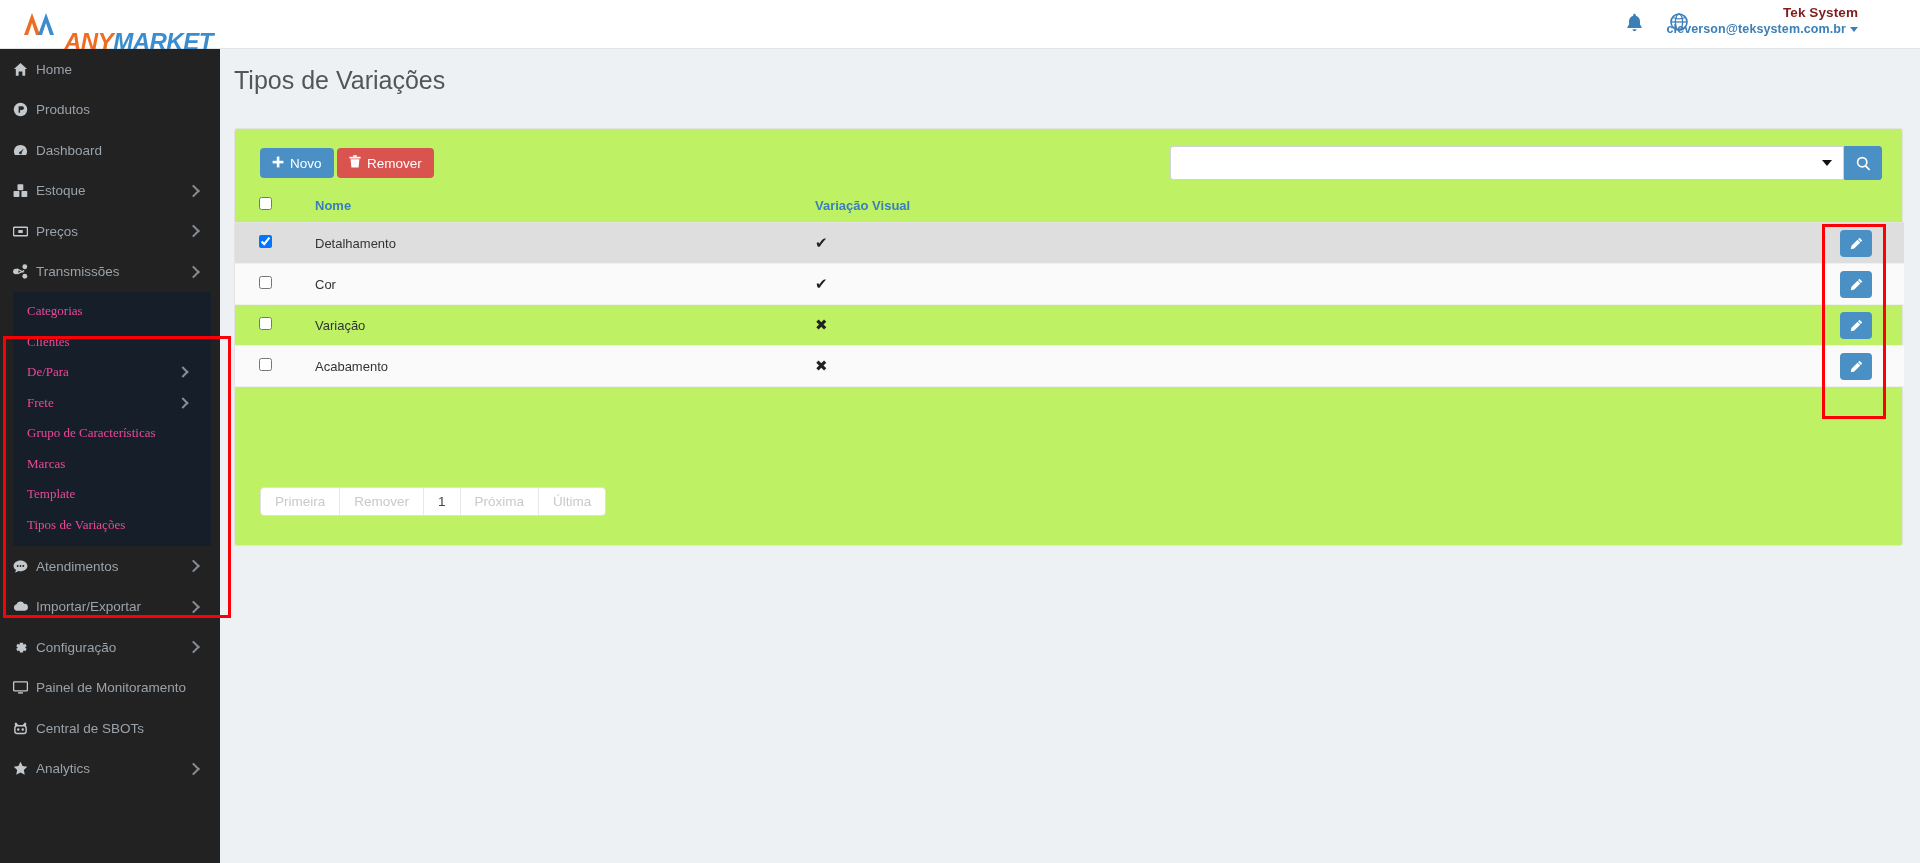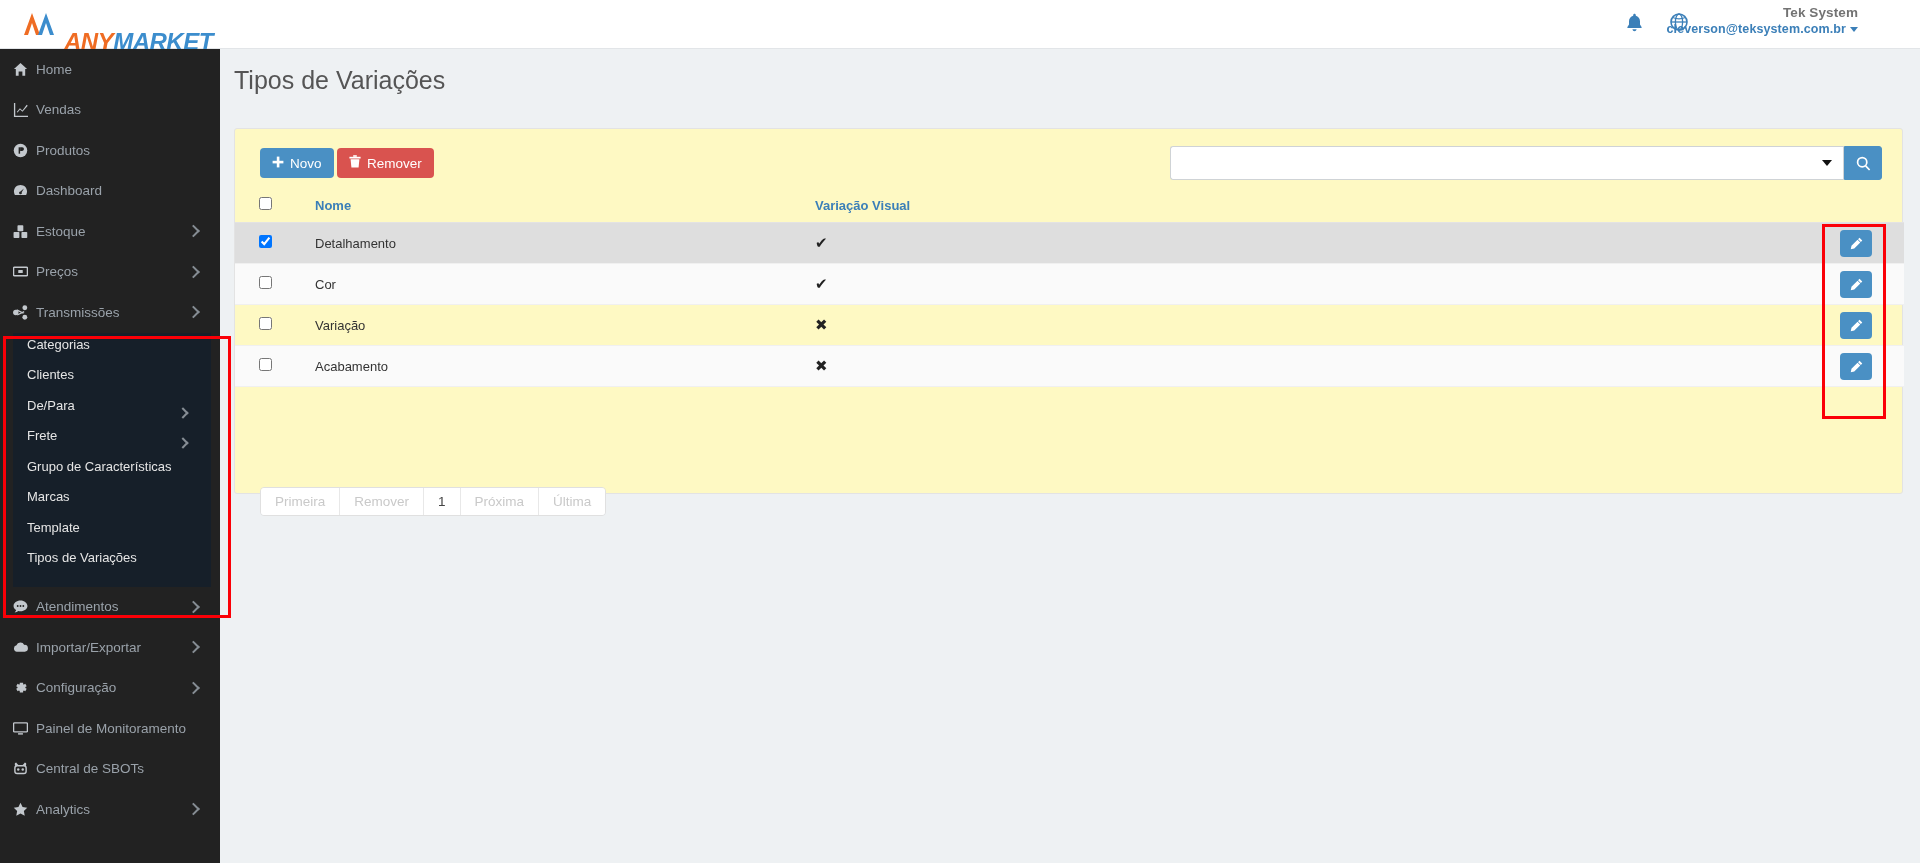--- a/index.html
+++ b/index.html
@@ -37,21 +37,21 @@
     line-height: 1;
   }
   #bell-icon { left: 1626px; }
   #globe-icon { left: 1670px; }
 
   #user-block {
     position: absolute; right: 62px; top: 5px;
     text-align: right; line-height: 1.25;
   }
   #user-name {
-    font-size: 13.5px; font-weight: bold; color: #737373;
+    font-size: 13.5px; font-weight: bold; color: #7f1d1d;
     letter-spacing: 0.1px;
   }
   #user-email {
     font-size: 12.5px; font-weight: bold; color: #3b7fb8;
     letter-spacing: 0.1px; cursor: pointer;
   }
   #user-email .caret {
     display: inline-block; margin-left: 4px;
     border-left: 4px solid transparent; border-right: 4px solid transparent;
     border-top: 5px solid #3b7fb8; vertical-align: middle;
@@ -88,47 +88,47 @@
   .nav-item .chev.down {
     transform: translateY(-70%) rotate(135deg);
   }
   #submenu-cadastro {
     background: #161f29;
     margin: 0 9px 0 13px;
     padding: 4px 0 6px 0;
   }
   .sub-item {
     height: 30.5px;
-    display: flex; 
+    display: flex; align-items: center;
     position: relative;
     padding-left: 14px;
-    color: #e5e5e5; font-size: 13px;
-    cursor: pointer; white-space: nowrap;
+    color: #ec4899; font-size: 13px;
+    cursor: pointer; white-space: nowrap; font-family: Liberation Serif, serif;
   }
   .sub-item .chev {
     position: absolute; right: 24px; top: 50%;
     width: 8px; height: 8px;
     border-right: 2px solid #868d94; border-top: 2px solid #868d94;
     transform: translateY(-50%) rotate(45deg);
   }
 
   
   #main {
     position: absolute; left: 220px; top: 49px;
     width: 1700px; height: 814px;
     background: #eef1f3;
   }
   #page-title {
     position: absolute; left: 14px; top: 17px;
     font-size: 25px; color: #555555; font-weight: normal;
   }
   #panel {
     position: absolute; left: 14px; top: 79px;
-    width: 1669px; height: 366px;
-    background: #fef9c3;
+    width: 1669px; height: 418px;
+    background: #bef264;
     border: 1px solid #e3e3e3;
     border-radius: 3px;
   }
 
   
   #toolbar { position: relative; height: 62px; }
   .btn {
     position: absolute; top: 19px;
     border: none; border-radius: 4px;
     color: #ffffff; font-size: 13.5px;
@@ -261,29 +261,20 @@
 
 <div id="sidebar">
   <div id="nav-top">
       <div class="nav-item">
         <span class="nav-ico">
           <svg width="15" height="15" viewBox="0 0 16 16" fill="#c3c8cd">
             <path d="M8 1 L15 7.4h-2v7.2H10V10H6v4.6H3V7.4H1z"></path>
           </svg>
         </span>
         <span class="nav-lbl">Home</span>
-      </div>
-      <div class="nav-item">
-        <span class="nav-ico">
-          <svg width="15" height="15" viewBox="0 0 16 16" fill="#c3c8cd">
-            <path d="M1 1h1.4v13.6H16V16H1z"></path>
-            <path d="M4 10.6l3.4-4 2.6 2.4L14.6 3l1.1 1.1-5.6 6.4-2.6-2.4-2.6 3z"></path>
-          </svg>
-        </span>
-        <span class="nav-lbl">Vendas</span>
       </div>
       <div class="nav-item">
         <span class="nav-ico">
           <svg width="15" height="15" viewBox="0 0 16 16" fill="#c3c8cd">
             <circle cx="8" cy="8" r="7.2"></circle>
             <rect x="6" y="4.6" width="1.6" height="6.8" fill="#222"></rect>
             <path d="M7.6 4.6h2.2a1.9 1.9 0 0 1 0 3.8H7.6z" fill="#222"></path>
           </svg>
         </span>
         <span class="nav-lbl">Produtos</span>

